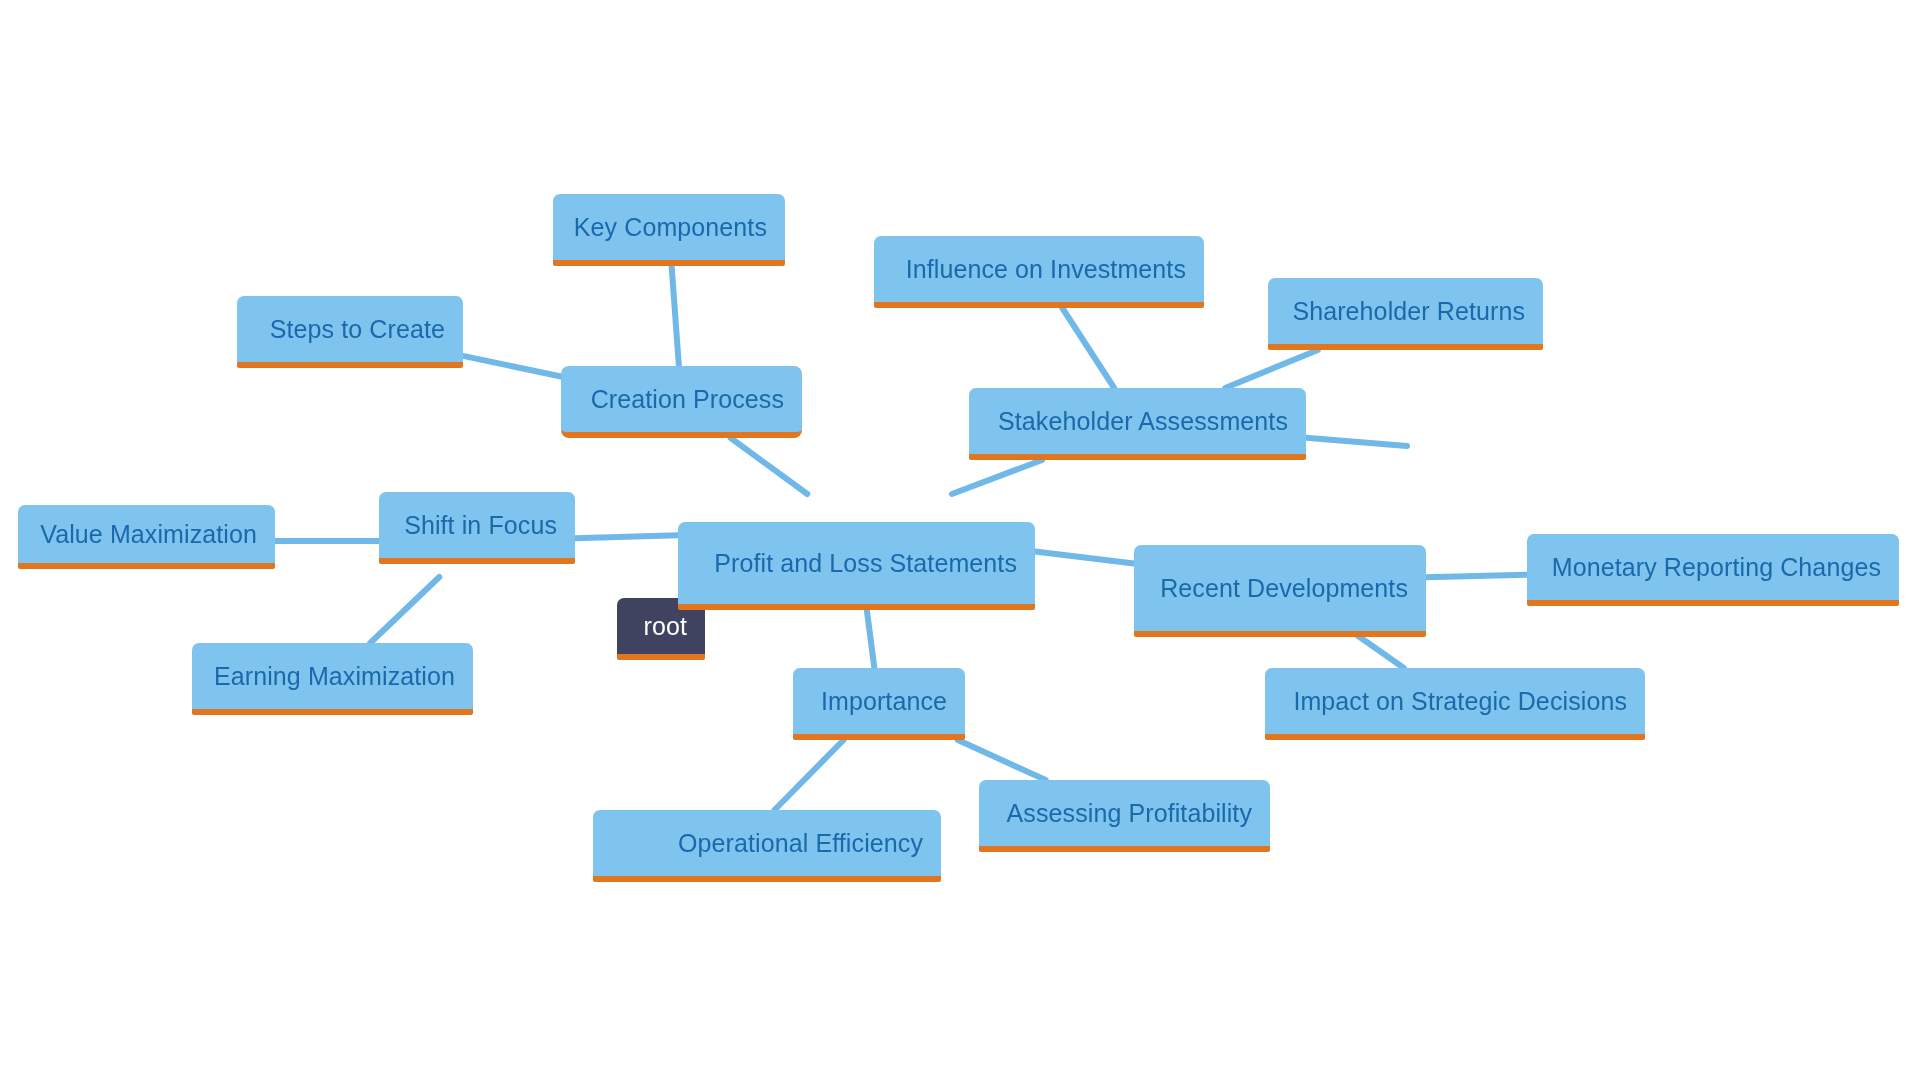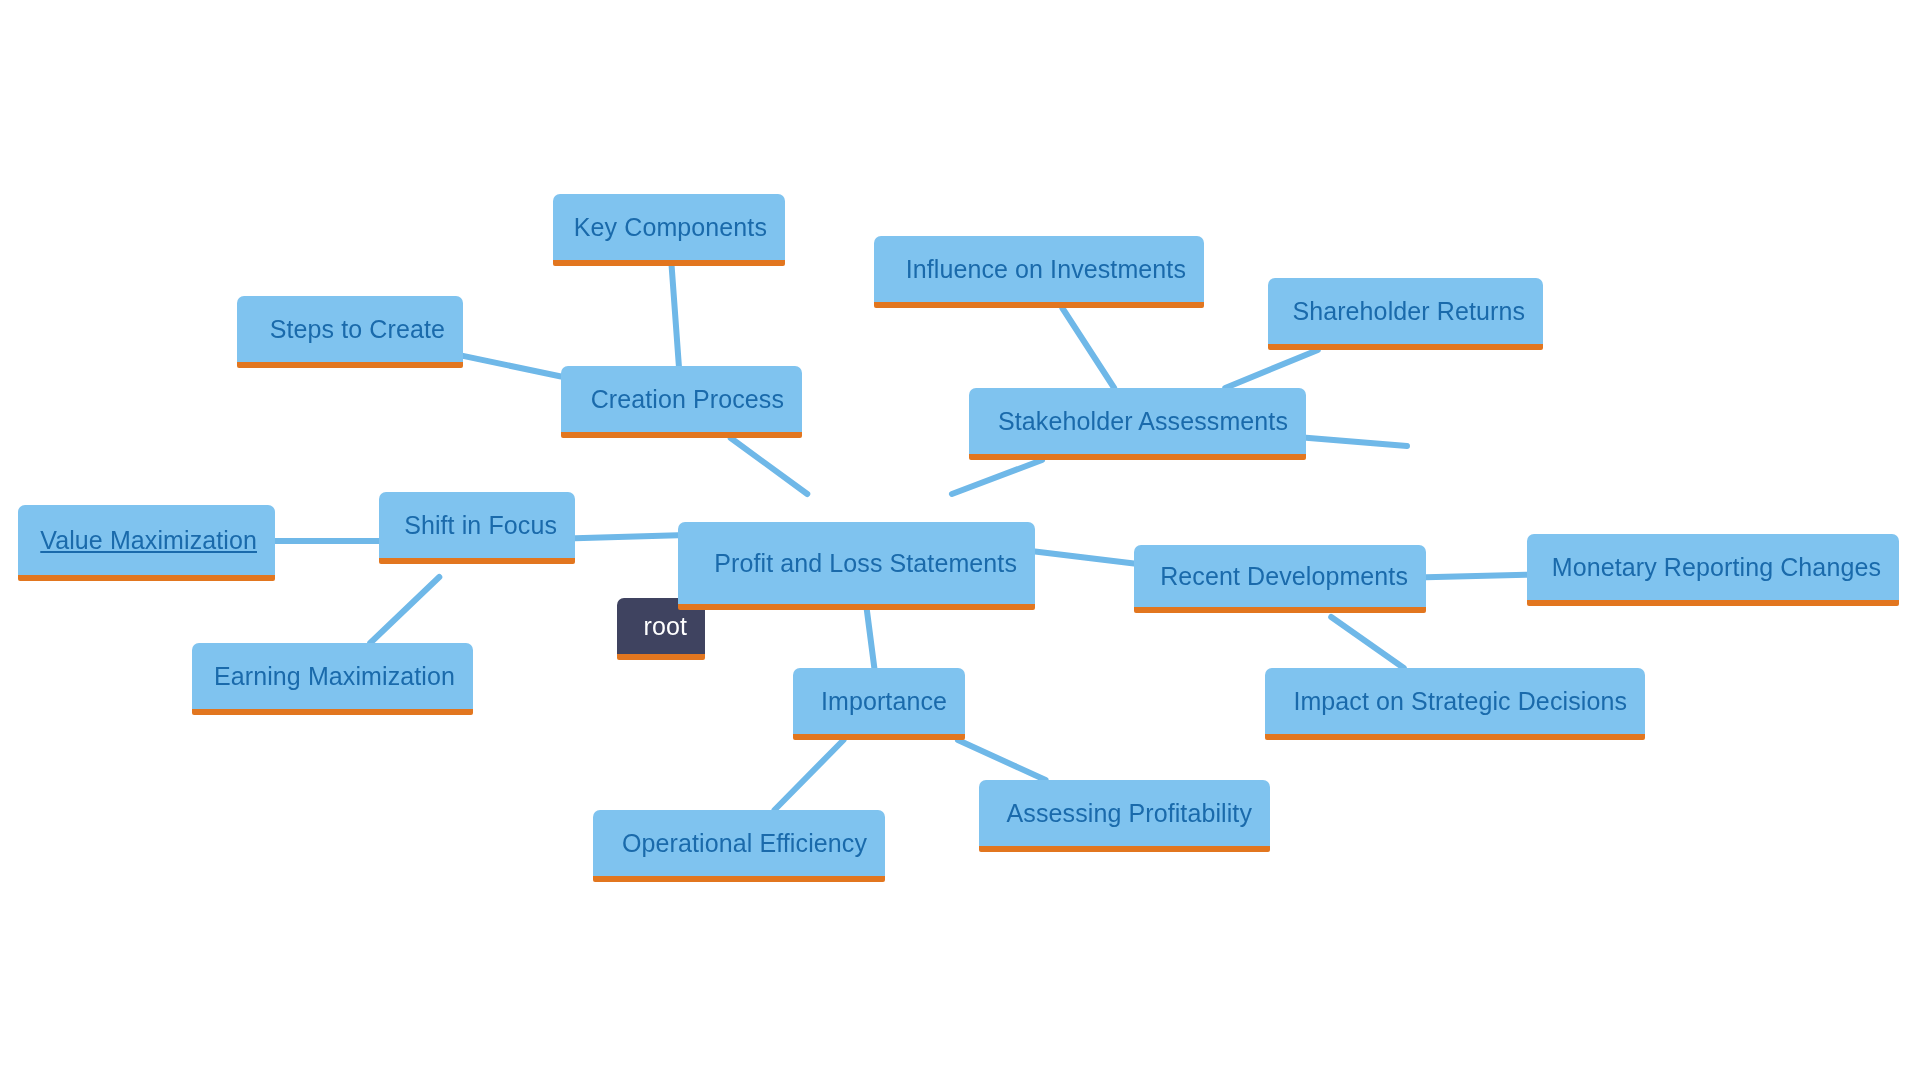--- a/index.html
+++ b/index.html
@@ -88,53 +88,53 @@
       </div>
       <div class="node" style="left: 678px; top: 494px; width: 357px; height: 88px; margin-top: 28px;">
         <span class="node-label">Profit and Loss Statements</span>
       </div>
       <div class="node" style="left: 553px; top: 194px; width: 232px; height: 72px;">
         <span class="node-label">Key Components</span>
       </div>
       <div class="node" style="left: 237px; top: 296px; width: 226px; height: 72px;">
         <span class="node-label">Steps to Create</span>
       </div>
-      <div class="node" style="left: 561px; top: 366px; width: 241px; height: 72px;">
+      <div class="node" style="left: 561px; top: 366px; width: 241px; height: 72px; border-radius: 8px;">
         <span class="node-label">Creation Process</span>
       </div>
       <div class="node" style="left: 874px; top: 236px; width: 330px; height: 72px;">
         <span class="node-label">Influence on Investments</span>
       </div>
       <div class="node" style="left: 1268px; top: 278px; width: 275px; height: 72px;">
         <span class="node-label">Shareholder Returns</span>
       </div>
       <div class="node" style="left: 969px; top: 388px; width: 337px; height: 72px;">
         <span class="node-label">Stakeholder Assessments</span>
       </div>
-      <div class="node" style="left: 18px; top: 505px; width: 257px; height: 76px; text-decoration: underline;">
+      <div class="node" style="left: 18px; top: 505px; width: 257px; height: 64px;">
         <span class="node-label">Value Maximization</span>
       </div>
       <div class="node" style="left: 379px; top: 492px; width: 196px; height: 72px;">
         <span class="node-label">Shift in Focus</span>
       </div>
       <div class="node" style="left: 192px; top: 643px; width: 281px; height: 72px;">
         <span class="node-label">Earning Maximization</span>
       </div>
-      <div class="node" style="left: 1134px; top: 545px; width: 292px; height: 68px;">
+      <div class="node" style="left: 1134px; top: 545px; width: 292px; height: 92px;">
         <span class="node-label">Recent Developments</span>
       </div>
       <div class="node" style="left: 1527px; top: 534px; width: 372px; height: 72px;">
         <span class="node-label">Monetary Reporting Changes</span>
       </div>
       <div class="node" style="left: 1265px; top: 668px; width: 380px; height: 72px;">
         <span class="node-label">Impact on Strategic Decisions</span>
       </div>
       <div class="node" style="left: 793px; top: 668px; width: 172px; height: 72px;">
         <span class="node-label">Importance</span>
       </div>
       <div class="node" style="left: 979px; top: 780px; width: 291px; height: 72px;">
         <span class="node-label">Assessing Profitability</span>
       </div>
-      <div class="node" style="left: 593px; top: 810px; width: 292px; height: 72px;">
+      <div class="node" style="left: 593px; top: 810px; width: 348px; height: 72px;">
         <span class="node-label">Operational Efficiency</span>
       </div>
     </div>
 </div>
 
 </body></html>

